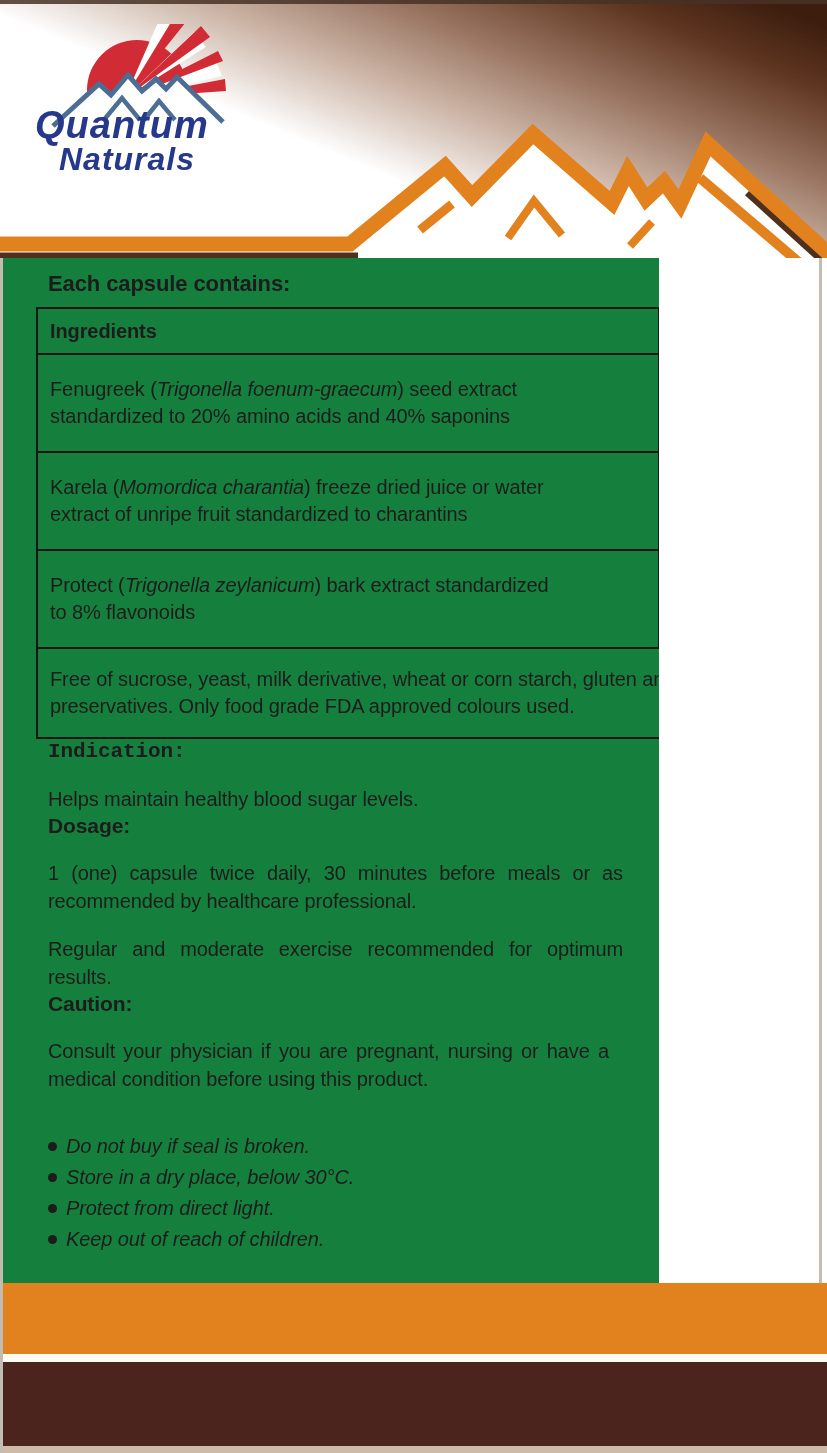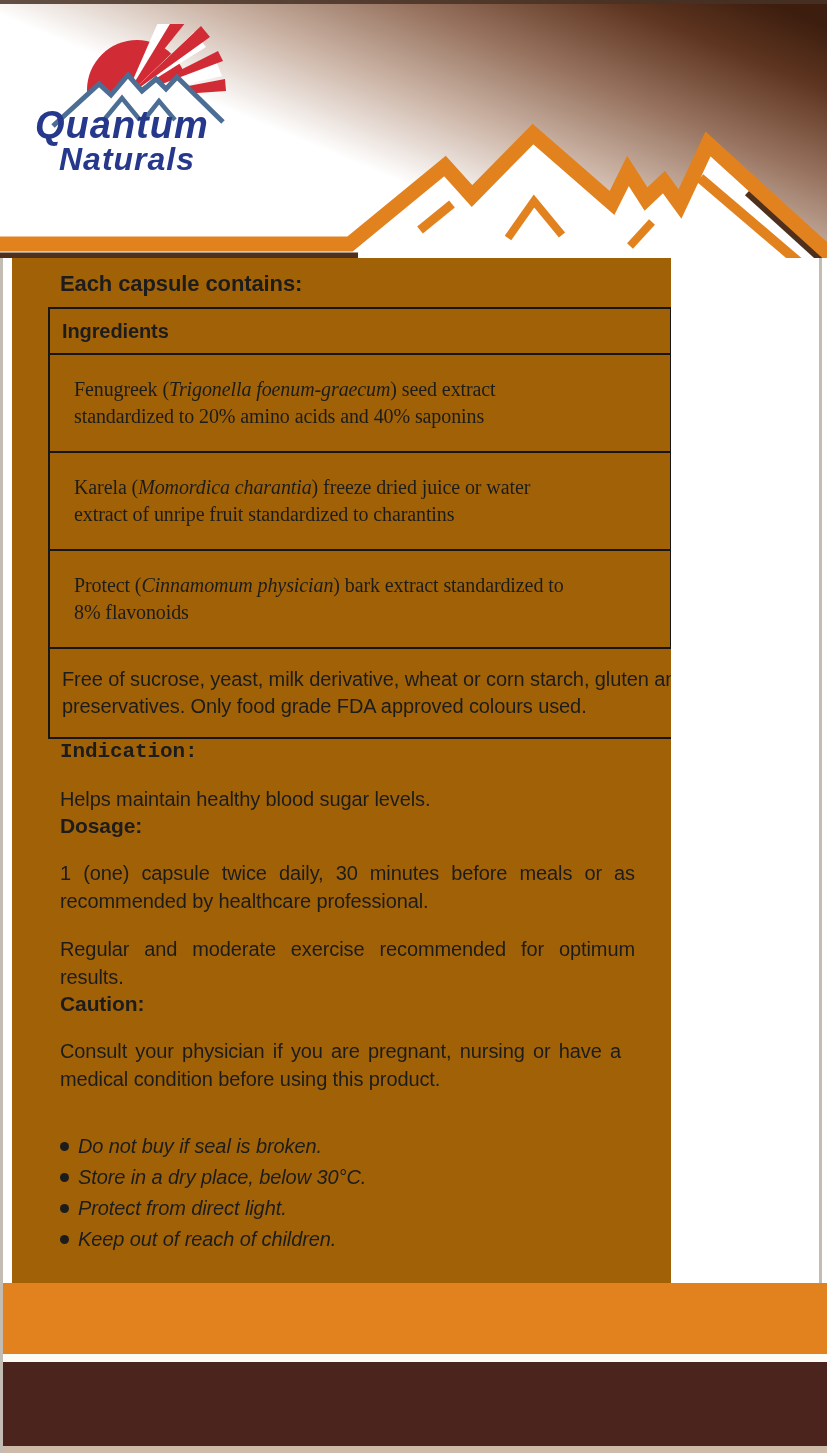--- a/index.html
+++ b/index.html
@@ -11,40 +11,40 @@
     color:#1c1c1c;
     overflow:hidden;
     letter-spacing:-0.1px;
   }
   
   .banner{position:relative;width:797px;height:258px;}
   .banner svg.banner-art{display:block;}
   .logo{position:absolute;left:25px;top:24px;width:230px;height:154px;}
   
   .content{
-    position:absolute;top:258px;left:12px;
+    position:absolute;top:258px;left:0;
     width:659px;height:1025px;
     padding:0 36px;box-sizing:border-box;
-    overflow:hidden;background:#a16207;
+    overflow:hidden;background:#15803d;
   }
   .edge-line{position:absolute;top:258px;height:1195px;width:3px;background:#c3bcb3;z-index:5;}
   .edge-left{left:0;}
   .edge-right{right:5px;height:1025px;}
   h2.contains{font-size:22px;font-weight:bold;margin:13px 0 0 12px;line-height:26px;}
   table.facts{
     border-collapse:collapse;width:755px;margin-top:10px;
     table-layout:fixed;
   }
   table.facts th,table.facts td{
     border:2px solid #161616;
     font-size:20px;line-height:27px;vertical-align:middle;
   }
   th.col-ing{width:596px;text-align:left;padding:5px 12px;font-size:22px;height:34px;}
   th.col-mg{width:159px;text-align:center;padding:5px 6px;font-size:22px;}
-  td.ing{padding:8px 24px;height:80px;font-family:Liberation Serif, serif;}
+  td.ing{padding:8px 12px;height:80px;}
   td.ing .wrapcap{display:inline-block;max-width:508px;}
   td.amt{text-align:center;font-size:21px;}
   td.footnote{padding:9px 12px;height:70px;}
   td.footnote .wrapcap{display:inline-block;max-width:684px;}
   .latin{font-style:italic;}
   h3.sec{font-size:21px;font-weight:bold;margin:0 0 0 12px;line-height:26px;}
   p.body{font-size:20px;line-height:28px;margin:20px 0 0 12px;}
   .mt-ind{margin-top:60px;font-family:Liberation Mono, monospace;}
   .mt-sec{margin-top:33px;}
   .mt-note{margin-top:18px;}
@@ -136,21 +136,21 @@
           <td class="amt">400</td>
         </tr>
         <tr>
           <td class="ing">
             <span class="wrapcap"><span>Karela (</span><span class="latin">Momordica charantia</span><span>) freeze dried juice or water extract of unripe fruit standardized to charantins</span></span>
           </td>
           <td class="amt">200</td>
         </tr>
         <tr>
           <td class="ing">
-            <span class="wrapcap"><span>Protect (</span><span class="latin">Cinnamomum physician</span><span>) bark extract standardized to 8% flavonoids</span></span>
+            <span class="wrapcap"><span>Protect (</span><span class="latin">Trigonella zeylanicum</span><span>) bark extract standardized to 8% flavonoids</span></span>
           </td>
           <td class="amt">100</td>
         </tr>
         <tr>
           <td class="footnote" colspan="2">
             <span class="wrapcap">Free of sucrose, yeast, milk derivative, wheat or corn starch, gluten and preservatives. Only food grade FDA approved colours used.</span>
           </td>
         </tr>
       </tbody>
     </table>

